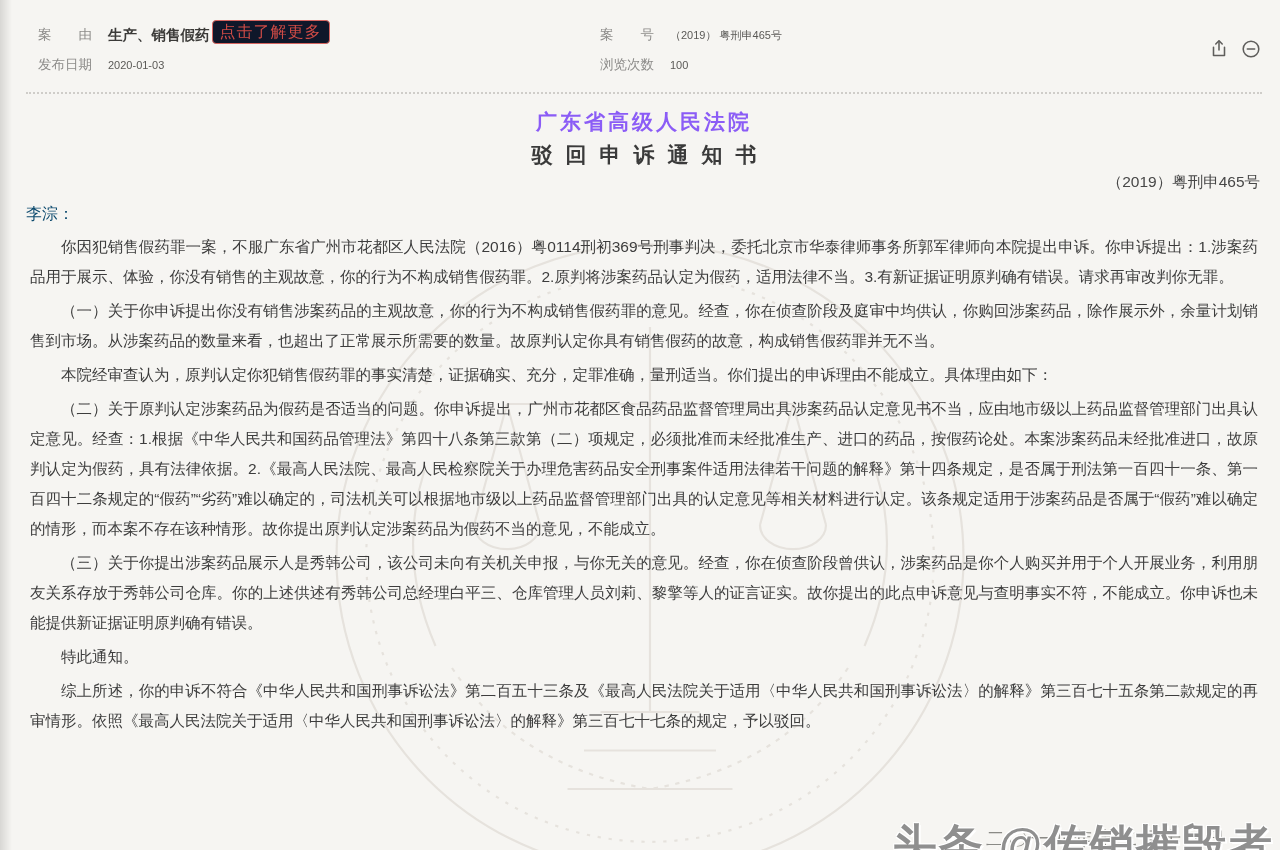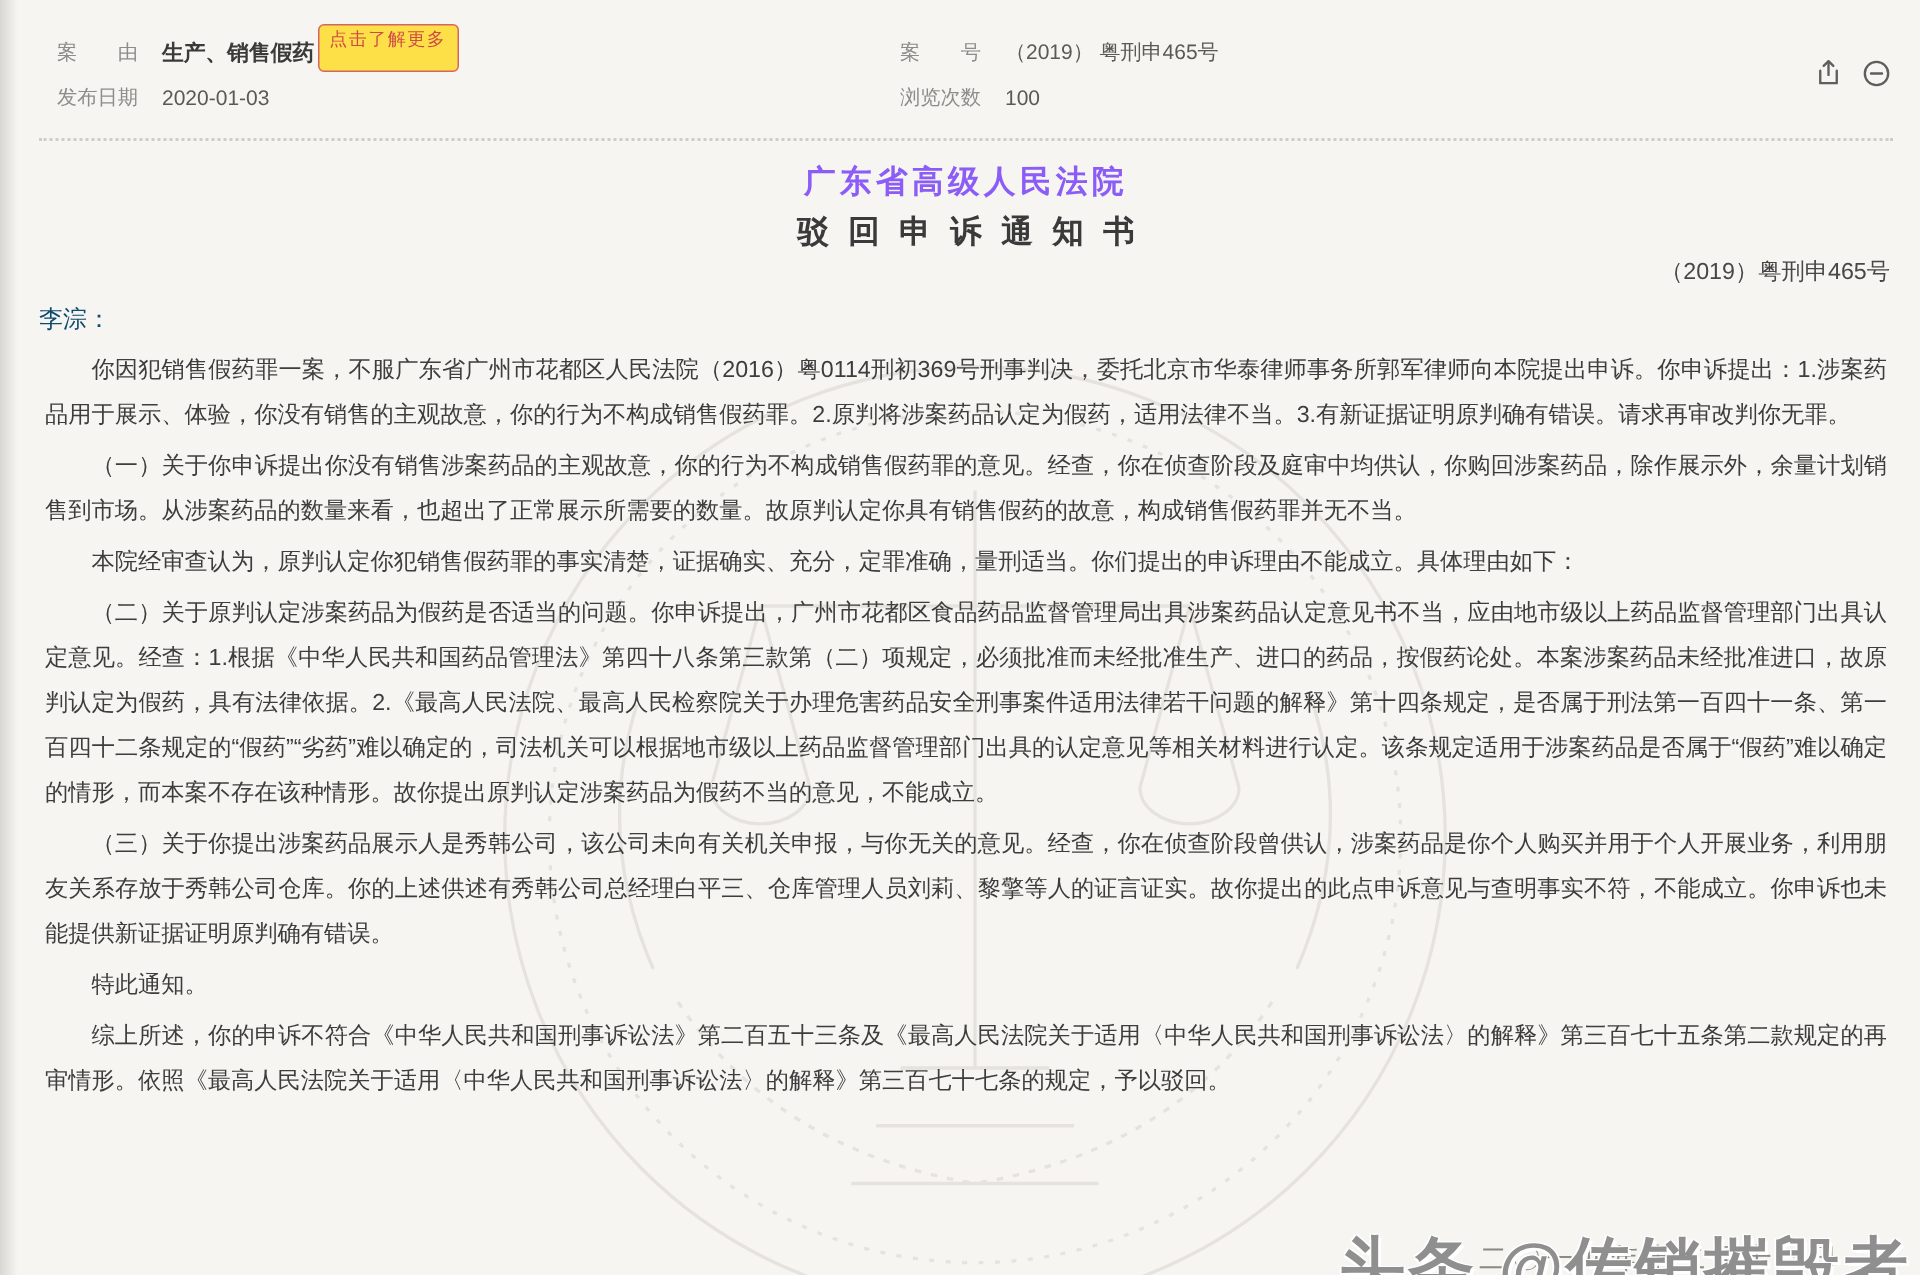--- a/index.html
+++ b/index.html
@@ -14,26 +14,26 @@
     position:absolute;left:0;top:0;width:12px;height:850px;
     background:linear-gradient(to right,#d8d7d4,rgba(246,245,242,0));
     z-index:5;
   }
   
   .meta{position:relative;padding:20px 20px 0 38px;z-index:3;text-align:right;}
   .meta-row{display:flex;align-items:center;height:30px;}
   .meta-item{display:flex;align-items:center;}
   .meta-item.wide{width:562px;flex:none;}
   .label{color:#8d8c8a;font-size:13.5px;margin-right:16px;white-space:pre;}
-  .value{color:#5a5956;font-size:14px;}
+  .value{color:#5a5956;font-size:11px;}
   .value.strong{color:#3b3a38;font-weight:bold;font-size:14.5px;}
   .badge{
     margin-left:2px;transform:translateY(-3px);
-    border:1px solid #d66560;color:#cf4b46;background:#fde047;
-    border-radius:4px;font-size:12px;padding:1px 7px 12px;
+    border:1px solid #d66560;color:#cf4b46;background:#0f172a;
+    border-radius:4px;font-size:16px;padding:1px 7px 0;
     letter-spacing:1px;cursor:pointer;white-space:nowrap;
   }
   .corner-icons{
     position:absolute;top:38px;right:18px;display:flex;gap:10px;z-index:4;
   }
   .corner-icons svg{display:block;cursor:pointer;}
   
   .divider{
     margin:12px 18px 0 26px;height:0;
     border-bottom:2px dotted #cfcdc9;

